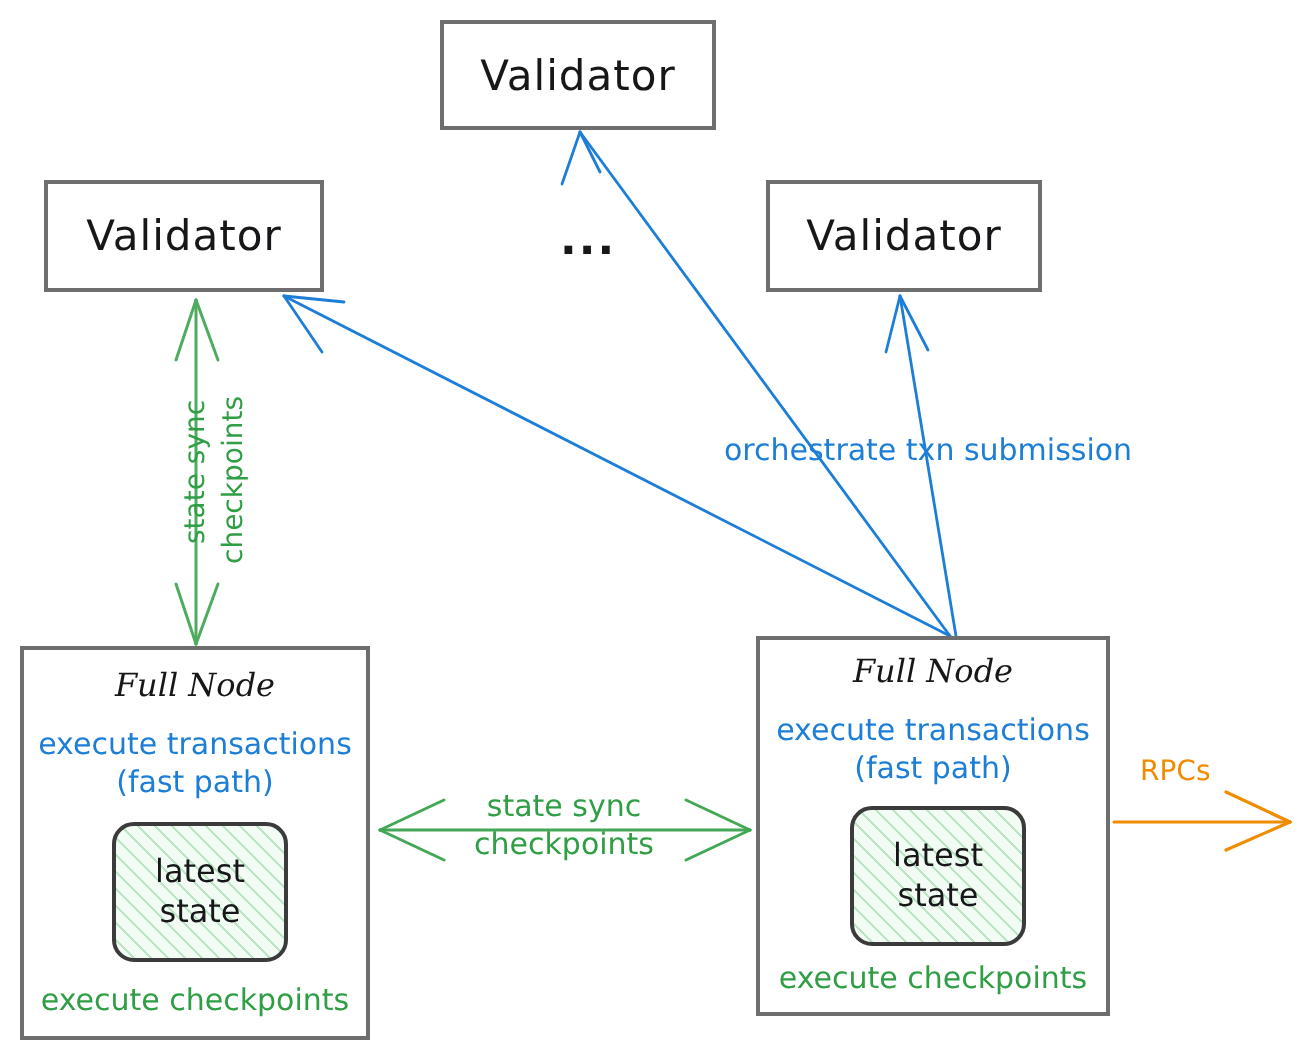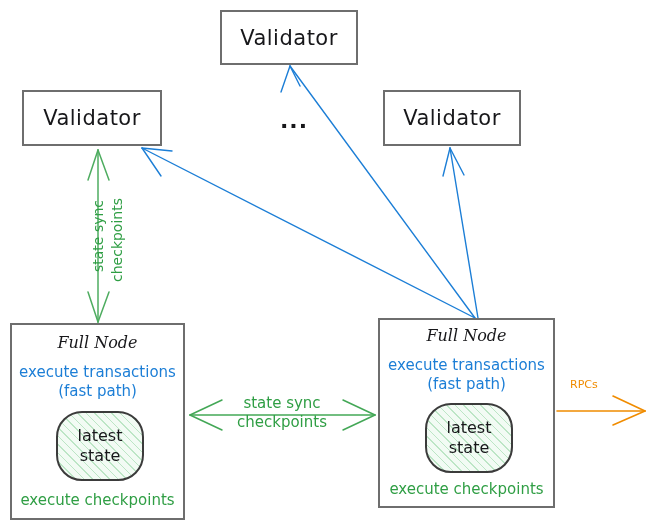--- a/index.html
+++ b/index.html
@@ -73,21 +73,21 @@
     text-align: center;
     font-family: "DejaVu Sans", sans-serif;
     font-size: 15px;
     color: #2f9e44;
   }
 
   .latest-state {
     position: absolute;
     box-sizing: border-box;
     border: 2px solid #3b3b3b;
-    border-radius: 26px;
+    border-radius: 11px;
     background-color: #f2fbf4;
     background-image: repeating-linear-gradient(
       45deg,
       rgba(64, 180, 90, 0.30) 0px,
       rgba(64, 180, 90, 0.30) 1px,
       rgba(255, 255, 255, 0) 1px,
       rgba(255, 255, 255, 0) 6px
     );
     display: flex;
     flex-direction: column;
@@ -102,21 +102,21 @@
     text-align: center;
   }
 
   .lbl {
     position: absolute;
     font-family: "DejaVu Sans", sans-serif;
     white-space: pre;
   }
   .lbl-blue  { color: #1c7ed6; font-size: 15px; }
   .lbl-green { color: #2f9e44; font-size: 15px; line-height: 19px; text-align: center; }
-  .lbl-orange{ color: #f08c00; font-size: 11px; }
+  .lbl-orange{ color: #f08c00; font-size: 14px; }
 
   .vert-green {
     position: absolute;
     font-family: "DejaVu Sans", sans-serif;
     font-size: 14px;
     color: #2f9e44;
     transform: rotate(-90deg);
     transform-origin: 0 0;
     white-space: pre;
   }
@@ -211,20 +211,21 @@
     <div class="fn-blue" style="top:55px;">(fast path)</div>
 
     <div class="latest-state" style="left:45px; top:83px; width:88px; height:70px;">
       <span>latest</span>
       <span>state</span>
     </div>
 
     <div class="fn-green" style="top:160px;">execute checkpoints</div>
   </div>
 
+  <div class="lbl lbl-blue" style="left:362px; top:216px;">orchestrate txn submission</div>
 
   <div class="vert-green" style="left:90px; top:272px;">state sync</div>
   <div class="vert-green" style="left:109px; top:282px;">checkpoints</div>
 
   <div class="lbl lbl-green" style="left:232px; top:394px; width:100px;">state sync</div>
   <div class="lbl lbl-green" style="left:232px; top:413px; width:100px;">checkpoints</div>
 
   <div class="lbl lbl-orange" style="left:570px; top:378px;">RPCs</div>
 
 </div>

